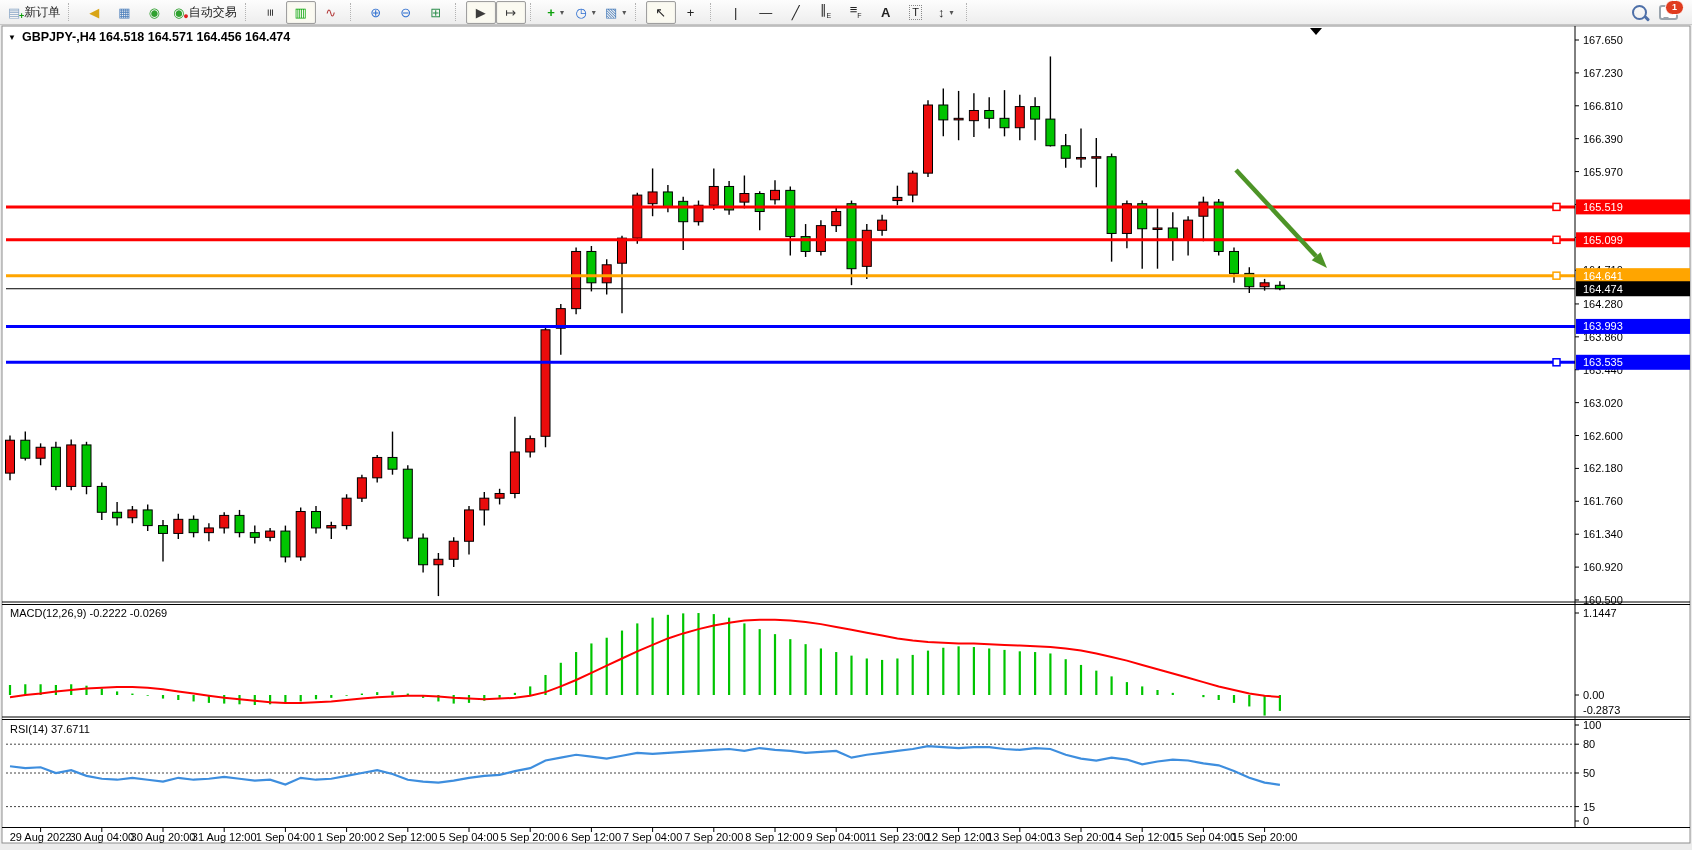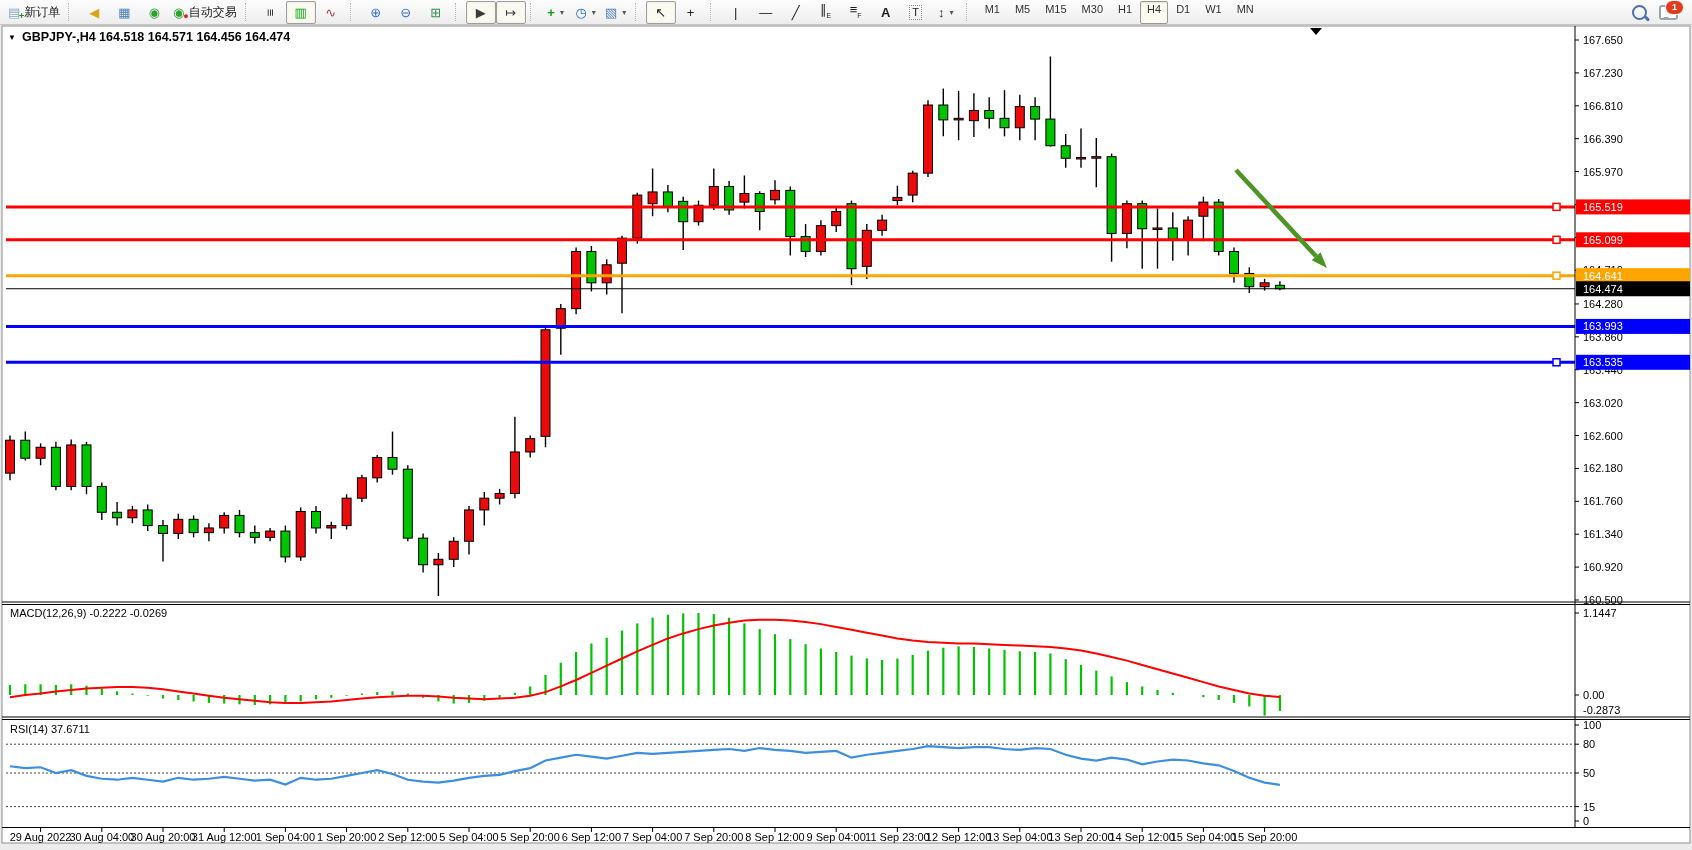--- a/index.html
+++ b/index.html
@@ -127,31 +127,20 @@
         </span>
         <span class="tb-btn">
           <span class="tbi boxed" style="color: rgb(34, 34, 34);">T</span>
         </span>
         <span class="tb-btn">
           <span class="tbi" style="color: rgb(34, 34, 34);">↕</span>
           <span class="dd">▾</span>
         </span>
       </span>
   <span class="tb-sep"></span>
-  <span id="tb-timeframes" style="display:flex;align-items:center;gap:1px;">
-        <span class="tf-btn">M1</span>
-        <span class="tf-btn">M5</span>
-        <span class="tf-btn">M15</span>
-        <span class="tf-btn">M30</span>
-        <span class="tf-btn">H1</span>
-        <span class="tf-btn active">H4</span>
-        <span class="tf-btn">D1</span>
-        <span class="tf-btn">W1</span>
-        <span class="tf-btn">MN</span>
-      </span>
   <span id="tb-right">
     <span class="icon-search"></span>
     <span class="icon-chat" style="position:relative;">
       <span class="chat-badge">1</span>
     </span>
   </span>
 </div>
 
 <svg id="chart-svg" width="1692" height="850">
       <rect x="2" y="26" width="1688" height="817" fill="#fff" stroke="#8e8e8e" stroke-width="1"></rect>

